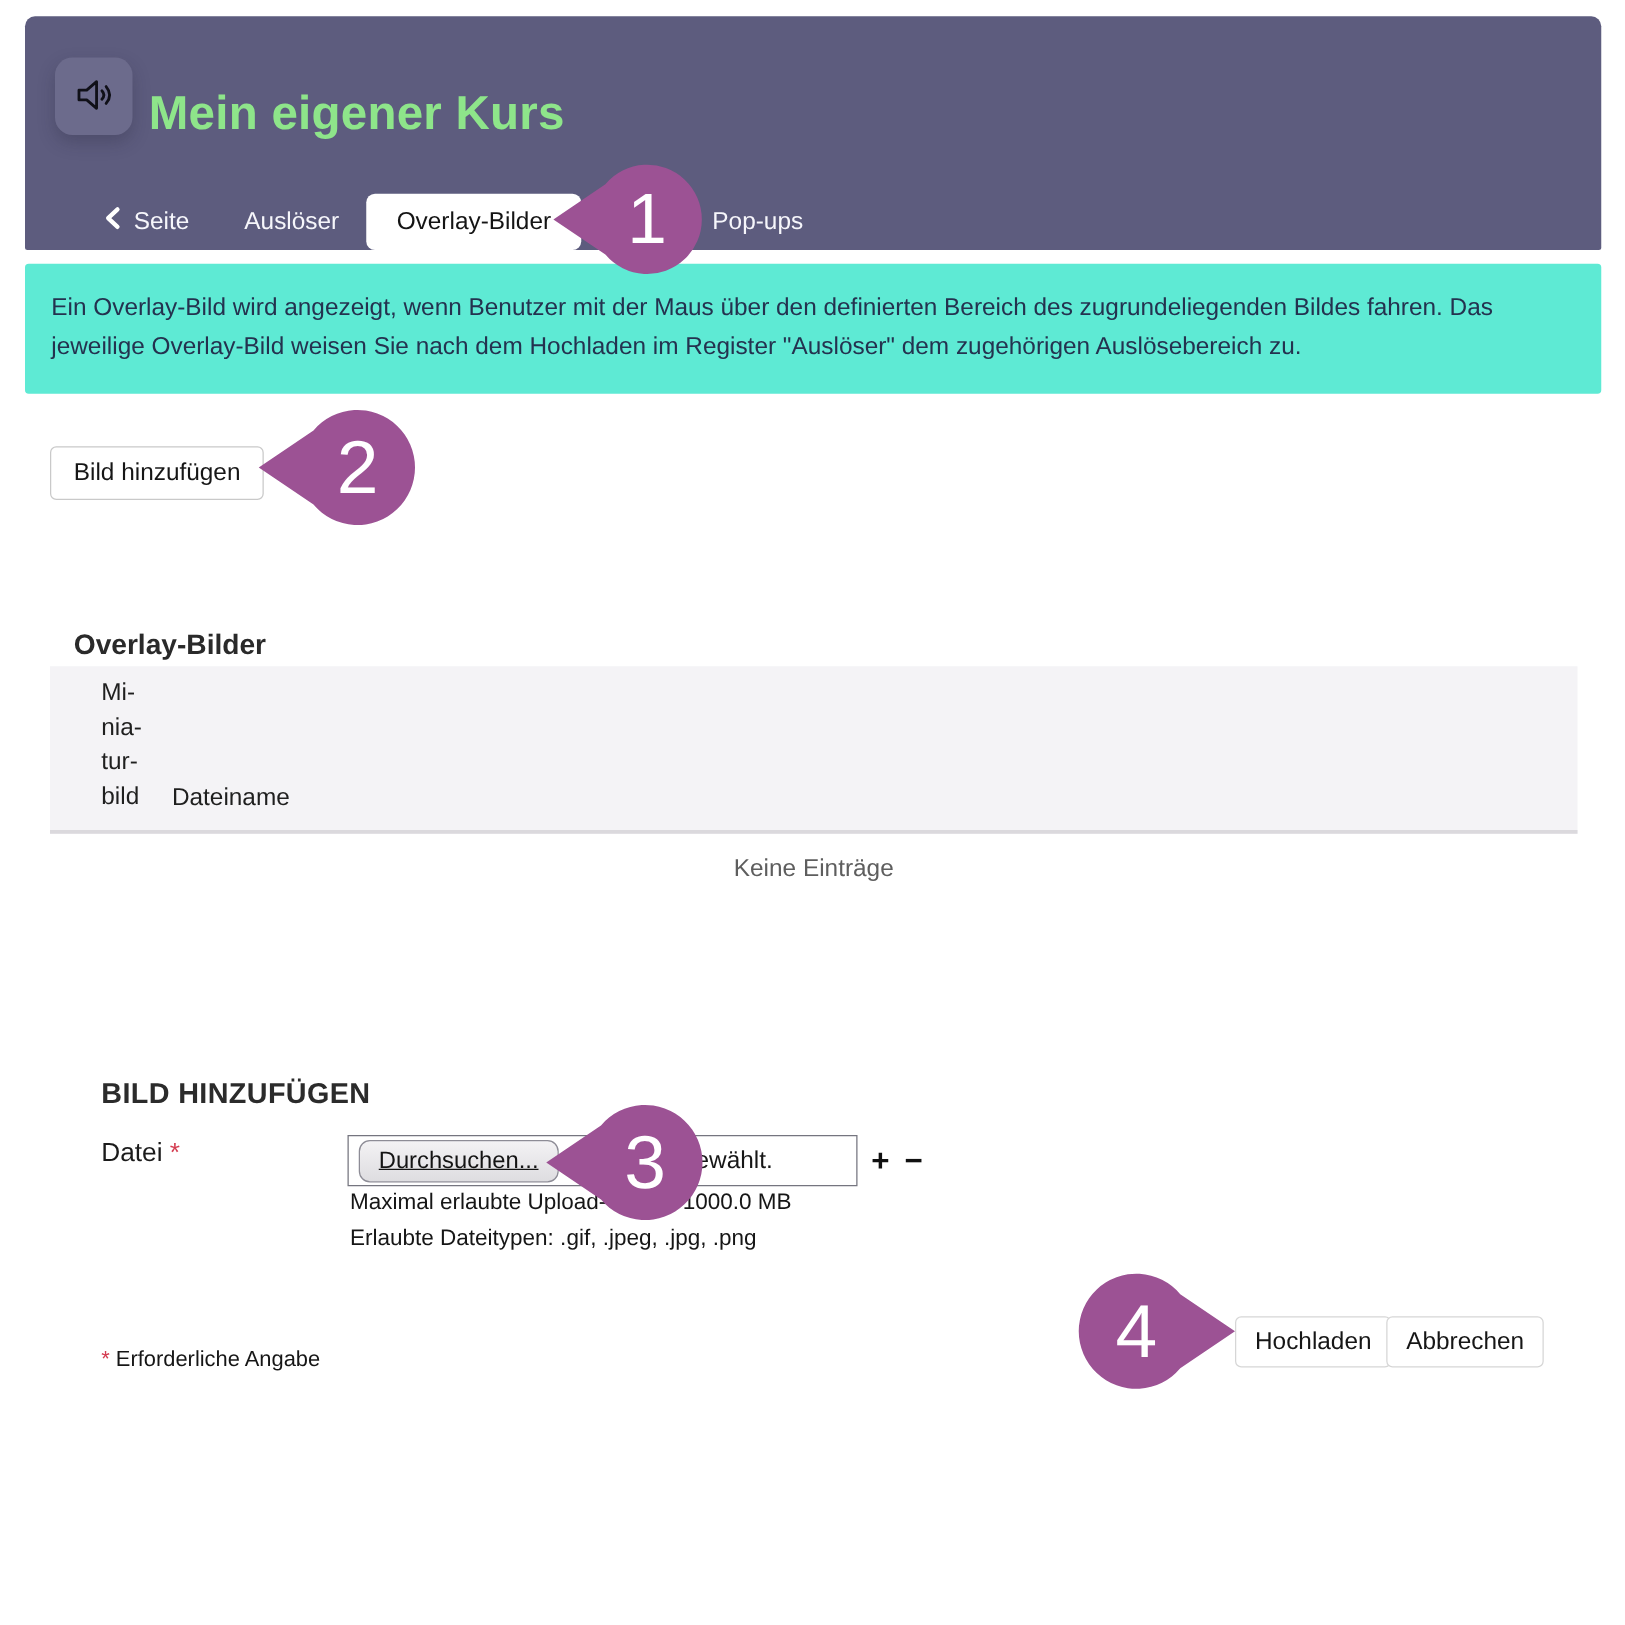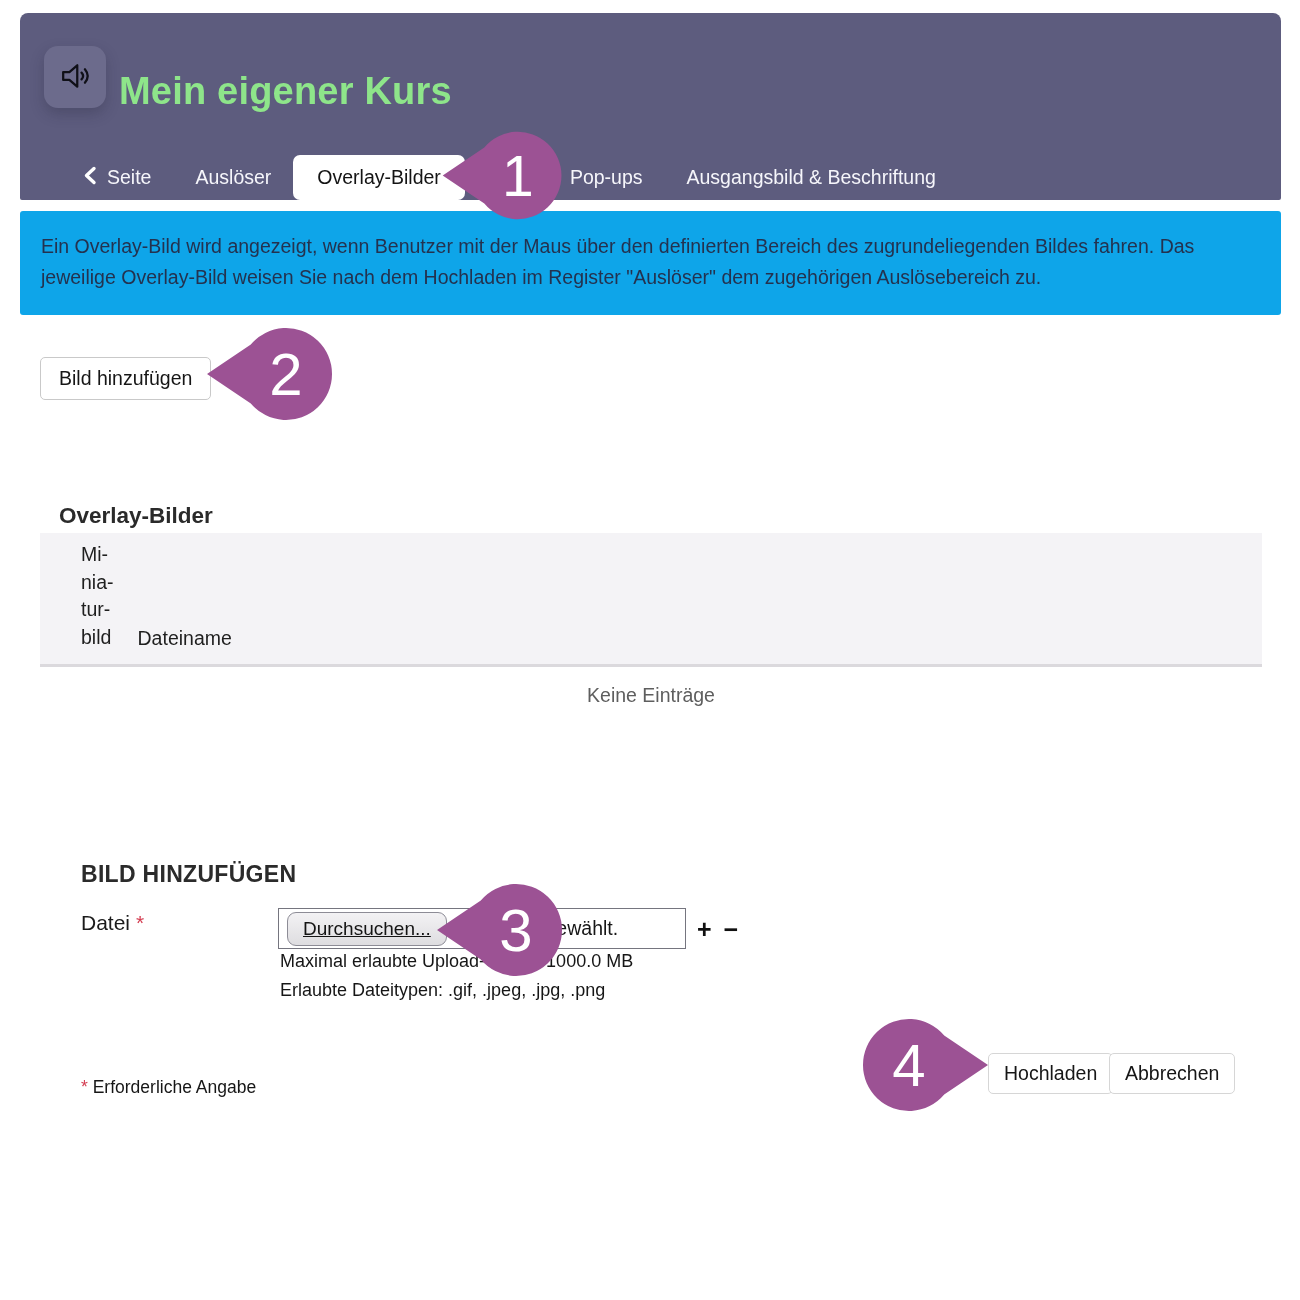--- a/index.html
+++ b/index.html
@@ -18,21 +18,21 @@
     font-weight:700; color:#8ee58a; letter-spacing:.2px; }
 
   .tabs { position:absolute; left:20px; bottom:0; display:flex;
     align-items:flex-end; padding-left:21px; }
   .tab { display:flex; align-items:center; gap:10px; padding:12px 22px;
     height:45px; color:#f6f6fb; font-size:19.5px; cursor:pointer; white-space:nowrap; }
   .tab.active { background:#ffffff; color:#141414; border-radius:7px; padding:12px 24px; }
 
   
   .info-banner { position:absolute; left:20px; top:211px; width:1261px;
-    background:#0ea5e9; border-radius:3px; padding:20px 21px 22px;
+    background:#5eead4; border-radius:3px; padding:20px 21px 22px;
     font-size:19.5px; line-height:31px; color:#24324f; }
 
   
   .btn { background:#fff; border:1px solid #c9c9c9; border-radius:5px;
     font-family:inherit; font-size:19.5px; color:#161616; cursor:pointer; }
   .add-image-btn { position:absolute; left:40px; top:357px; padding:9px 18px; }
 
   
   .section-heading { position:absolute; left:59px; top:503px; font-size:22.5px;
     font-weight:700; color:#2a2a2a; }
@@ -98,23 +98,20 @@
       </div>
       <div class="tab">
         <span>Auslöser</span>
       </div>
       <div class="tab active">
         <span>Overlay-Bilder</span>
       </div>
       <div class="tab" style="margin-left:83px">
         <span>Pop-ups</span>
       </div>
-      <div class="tab">
-        <span>Ausgangsbild &amp; Beschriftung</span>
-      </div>
     </div>
   </div>
 
   <div class="info-banner">Ein Overlay-Bild wird angezeigt, wenn Benutzer mit der Maus über den definierten Bereich des zugrundeliegenden Bildes fahren. Das jeweilige Overlay-Bild weisen Sie nach dem Hochladen im Register "Auslöser" dem zugehörigen Auslösebereich zu.</div>
 
   <button class="btn add-image-btn">Bild hinzufügen</button>
 
   <div class="section-heading">Overlay-Bilder</div>
   <div class="table-head">
     <div class="col-thumb">Mi-

